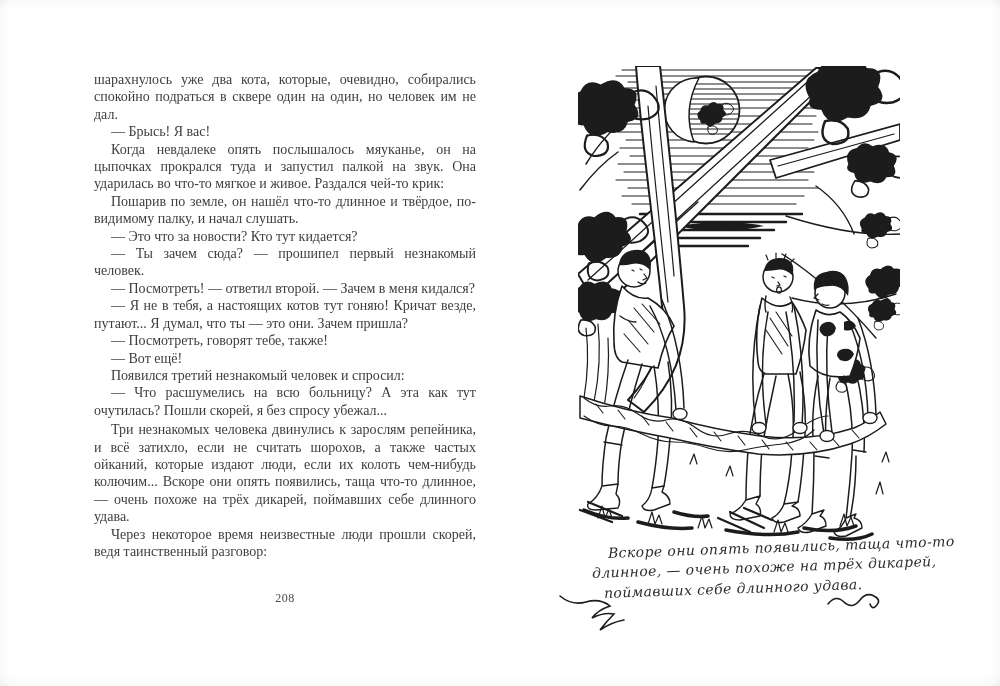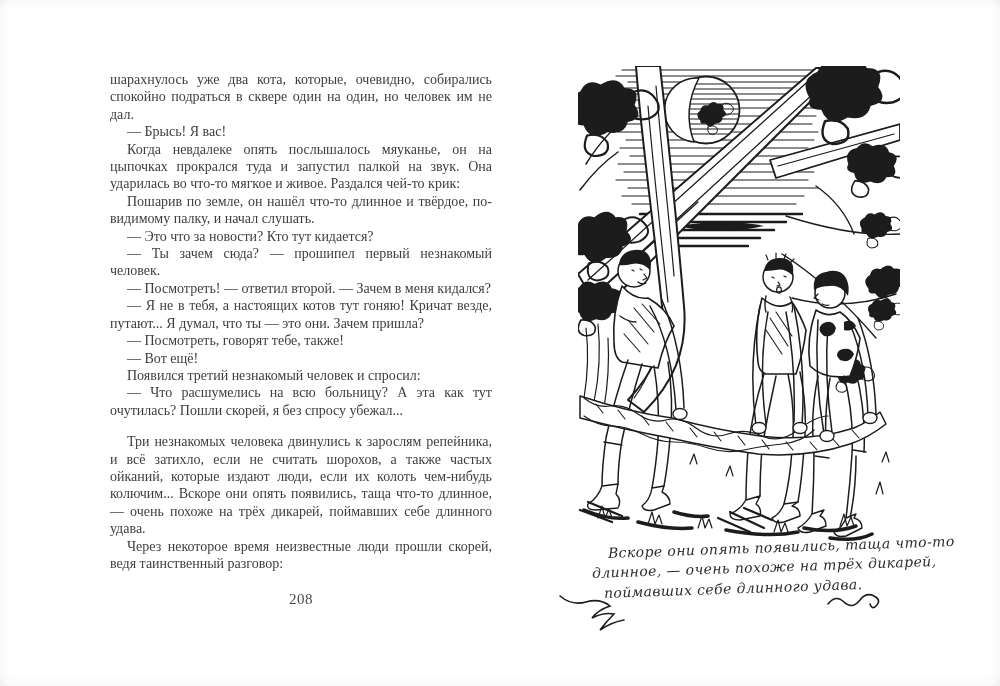--- a/index.html
+++ b/index.html
@@ -6,35 +6,35 @@
   body{
     width:1000px;height:686px;background:#f2f2f2;
     font-family:"Liberation Serif", serif;
   }
   .sheet{
     position:relative;width:1000px;height:686px;background:#ffffff;
     border-radius:10px;overflow:hidden;
     box-shadow:inset 0 0 14px rgba(0,0,0,0.05);
   }
   .page{position:absolute;top:0;height:686px;}
-  .page-left{left:16px;width:500px;}
+  .page-left{left:0;width:500px;}
   .page-right{left:500px;width:500px;}
 
   
   .text-block{
     position:absolute;left:94px;top:71px;width:382px;
     font-size:14px;line-height:17.4px;color:#403d3b;
     text-align:justify;hyphens:auto;-webkit-hyphens:auto;
   }
   .text-block p{margin:0;}
   .text-block p.indent{text-indent:17px;}
-  .text-block p.gap{margin-top:14px;}
+  .text-block p.gap{margin-top:2px;}
   .page-number{
     position:absolute;left:94px;top:591px;width:382px;text-align:center;
-    font-size:15px;color:#4a4a4a;letter-spacing:0.5px;
+    font-size:12px;color:#4a4a4a;letter-spacing:0.5px;
   }
 
   
   .illustration{position:absolute;left:78px;top:66px;width:322px;height:478px;}
   .illustration svg{display:block;width:322px;height:478px;}
 
   
   .caption{
     position:absolute;left:92px;top:543px;width:310px;
     font-family:"DejaVu Serif", serif;font-style:italic;

